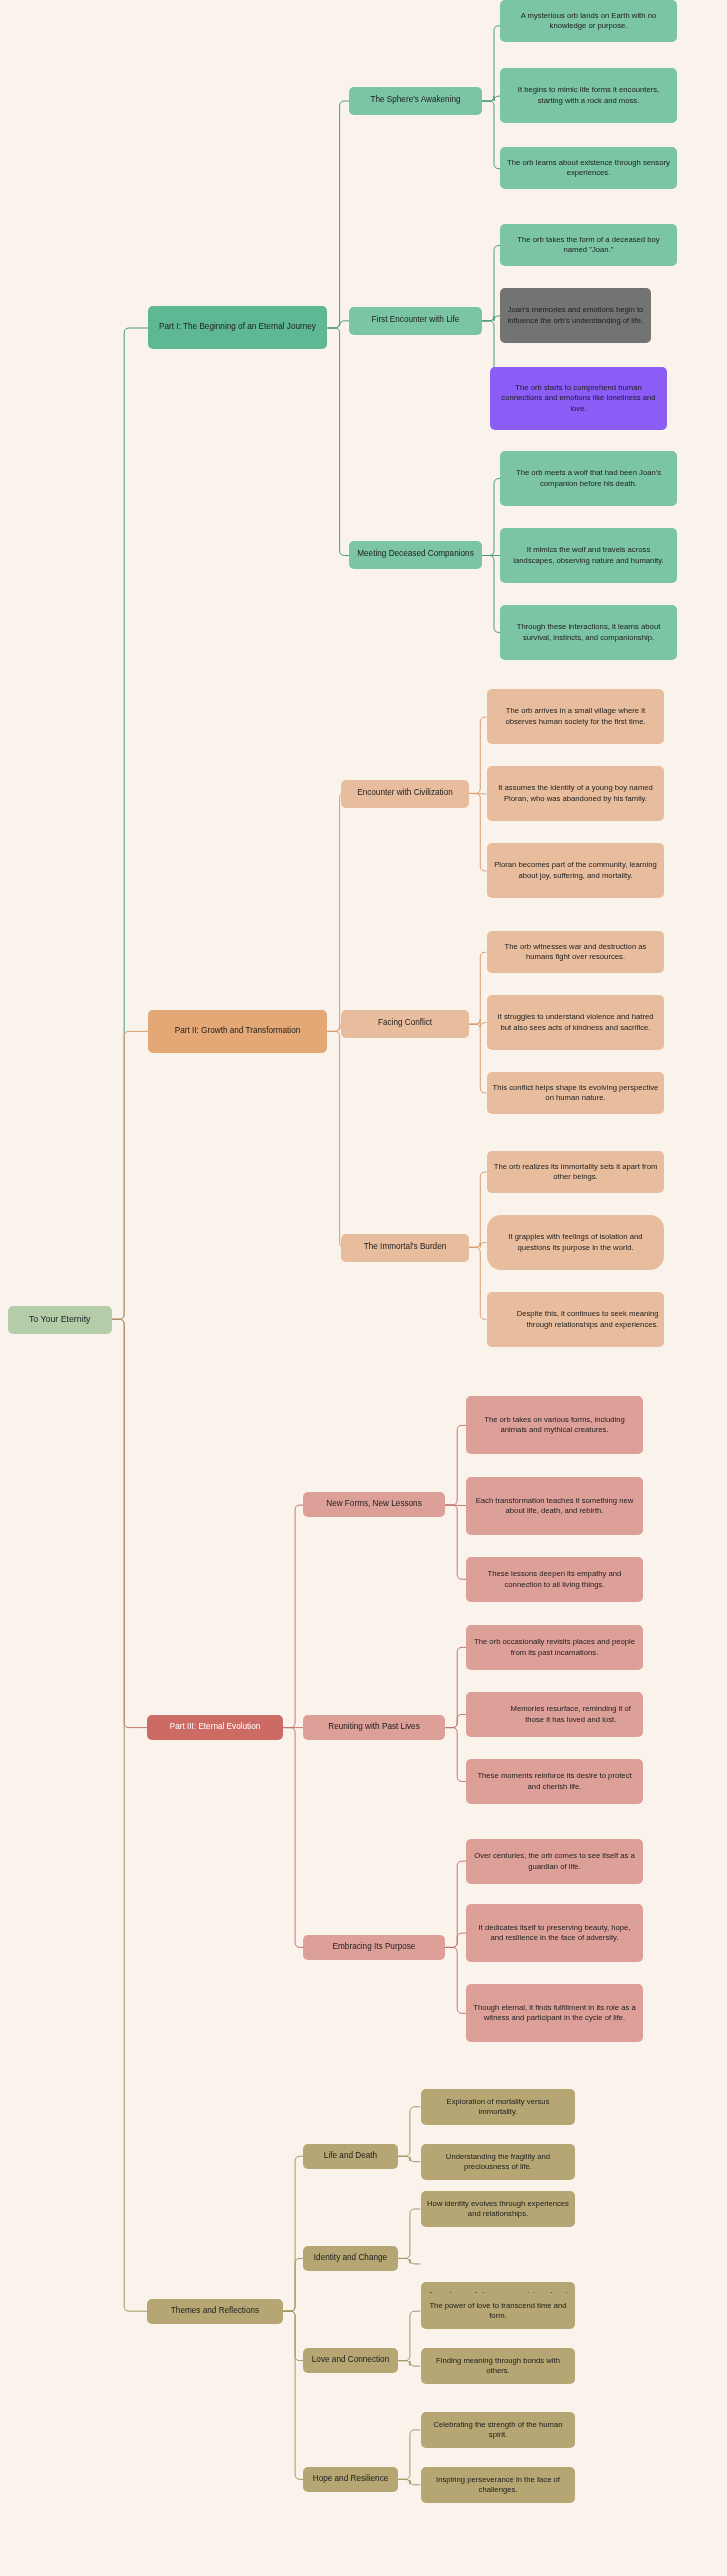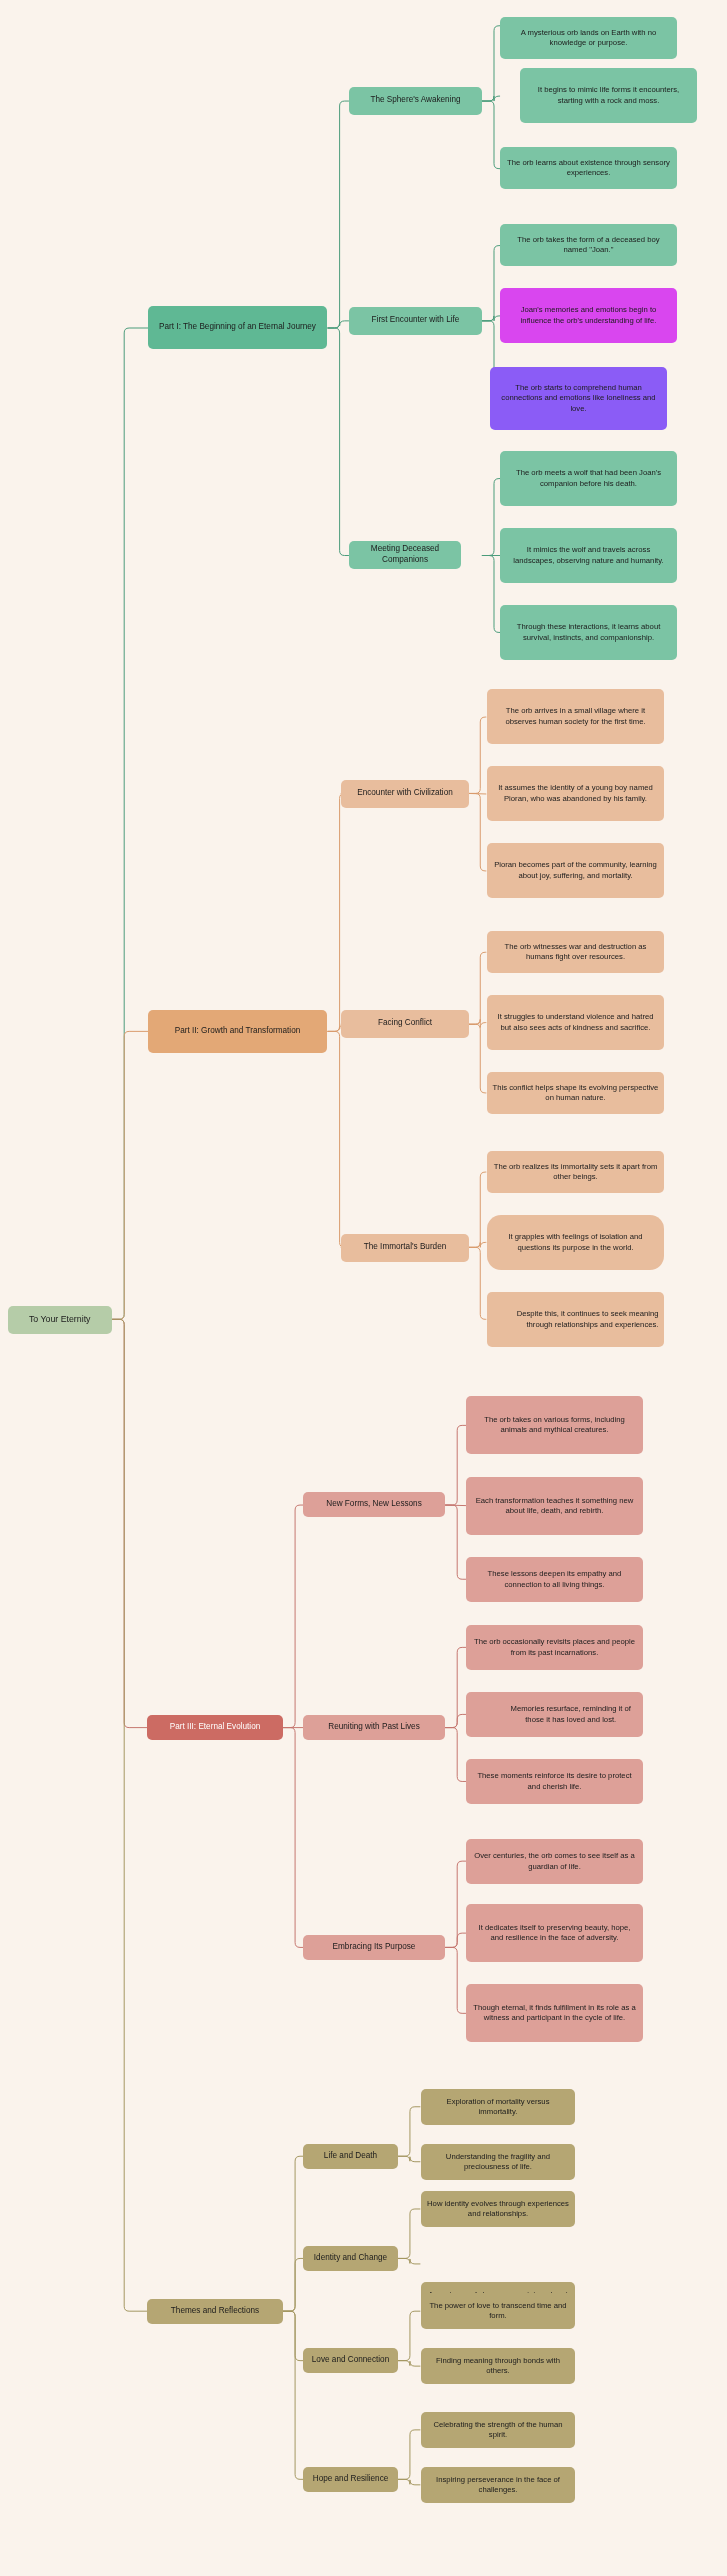--- a/index.html
+++ b/index.html
@@ -82,28 +82,28 @@
       <path d="M 724 4295 H 737 Q 746 4295 746 4286 V 4214 Q 746 4205 755 4205 H 765" fill="none" stroke="#a39660" stroke-width="1.8"></path>
       <path d="M 724 4295 H 737 Q 746 4295 746 4304 V 4296 Q 746 4305 755 4305 H 765" fill="none" stroke="#a39660" stroke-width="1.8"></path>
       <path d="M 515 4205 H 528 Q 537 4205 537 4214 V 4502 Q 537 4511 546 4511 H 552" fill="none" stroke="#a39660" stroke-width="1.8"></path>
       <path d="M 724 4511 H 737 Q 746 4511 746 4502 V 4430 Q 746 4421 755 4421 H 765" fill="none" stroke="#a39660" stroke-width="1.8"></path>
       <path d="M 724 4511 H 737 Q 746 4511 746 4520 V 4512 Q 746 4521 755 4521 H 765" fill="none" stroke="#a39660" stroke-width="1.8"></path>
     </svg>
   <div id="nodes">
       <div class="node root" style="left: 7.7px; top: 1306px; width: 104px; height: 27.5px; background: rgb(181, 204, 168);">To Your Eternity</div>
       <div class="node branch" style="left: 148px; top: 306px; width: 179px; height: 43px; background: rgb(95, 184, 148);">Part I: The Beginning of an Eternal Journey</div>
       <div class="node mid" style="left: 349px; top: 87px; width: 133px; height: 27.5px; background: rgb(123, 196, 164);">The Sphere's Awakening</div>
-      <div class="node leaf" style="left: 500px; top: 17px; width: 177px; height: 42px; background: rgb(123, 196, 164);">A mysterious orb lands on Earth with no knowledge or purpose.</div>
-      <div class="node leaf" style="left: 520px; top: 68px; width: 177px; height: 55px; background: rgb(123, 196, 164);">It begins to mimic life forms it encounters, starting with a rock and moss.</div>
+      <div class="node leaf" style="left: 500px; top: 0; width: 177px; height: 42px; background: rgb(123, 196, 164);">A mysterious orb lands on Earth with no knowledge or purpose.</div>
+      <div class="node leaf" style="left: 500px; top: 68px; width: 177px; height: 55px; background: rgb(123, 196, 164);">It begins to mimic life forms it encounters, starting with a rock and moss.</div>
       <div class="node leaf" style="left: 500px; top: 147px; width: 177px; height: 42px; background: rgb(123, 196, 164);">The orb learns about existence through sensory experiences.</div>
       <div class="node mid" style="left: 349px; top: 307px; width: 133px; height: 27.5px; background: rgb(123, 196, 164);">First Encounter with Life</div>
       <div class="node leaf" style="left: 500px; top: 224px; width: 177px; height: 42px; background: rgb(123, 196, 164);">The orb takes the form of a deceased boy named "Joan."</div>
-      <div class="node leaf" style="left: 500px; top: 288px; width: 177px; height: 55px; background: #d946ef;">Joan's memories and emotions begin to influence the orb's understanding of life.</div>
+      <div class="node leaf" style="left: 500px; top: 288px; width: 151px; height: 55px; background: #737373;">Joan's memories and emotions begin to influence the orb's understanding of life.</div>
       <div class="node leaf" style="left: 490px; top: 367px; width: 177px; height: 63px; background: #8b5cf6;">The orb starts to comprehend human connections and emotions like loneliness and love.</div>
-      <div class="node mid" style="left: 349px; top: 541px; width: 112px; height: 27.5px; background: rgb(123, 196, 164);">Meeting Deceased Companions</div>
+      <div class="node mid" style="left: 349px; top: 541px; width: 133px; height: 27.5px; background: rgb(123, 196, 164);">Meeting Deceased Companions</div>
       <div class="node leaf" style="left: 500px; top: 451px; width: 177px; height: 55px; background: rgb(123, 196, 164);">The orb meets a wolf that had been Joan's companion before his death.</div>
       <div class="node leaf" style="left: 500px; top: 528px; width: 177px; height: 55px; background: rgb(123, 196, 164);">It mimics the wolf and travels across landscapes, observing nature and humanity.</div>
       <div class="node leaf" style="left: 500px; top: 605px; width: 177px; height: 55px; background: rgb(123, 196, 164);">Through these interactions, it learns about survival, instincts, and companionship.</div>
       <div class="node branch" style="left: 148px; top: 1010px; width: 179px; height: 43px; background: rgb(227, 168, 118);">Part II: Growth and Transformation</div>
       <div class="node mid" style="left: 341px; top: 780px; width: 128px; height: 27.5px; background: rgb(232, 189, 157);">Encounter with Civilization</div>
       <div class="node leaf" style="left: 487px; top: 689px; width: 177px; height: 55px; background: rgb(232, 189, 157);">The orb arrives in a small village where it observes human society for the first time.</div>
       <div class="node leaf" style="left: 487px; top: 766px; width: 177px; height: 55px; background: rgb(232, 189, 157);">It assumes the identity of a young boy named Pioran, who was abandoned by his family.</div>
       <div class="node leaf" style="left: 487px; top: 843px; width: 177px; height: 55px; background: rgb(232, 189, 157);">Pioran becomes part of the community, learning about joy, suffering, and mortality.</div>
       <div class="node mid" style="left: 341px; top: 1010px; width: 128px; height: 27.5px; background: rgb(232, 189, 157);">Facing Conflict</div>
       <div class="node leaf" style="left: 487px; top: 931px; width: 177px; height: 42px; background: rgb(232, 189, 157);">The orb witnesses war and destruction as humans fight over resources.</div>

